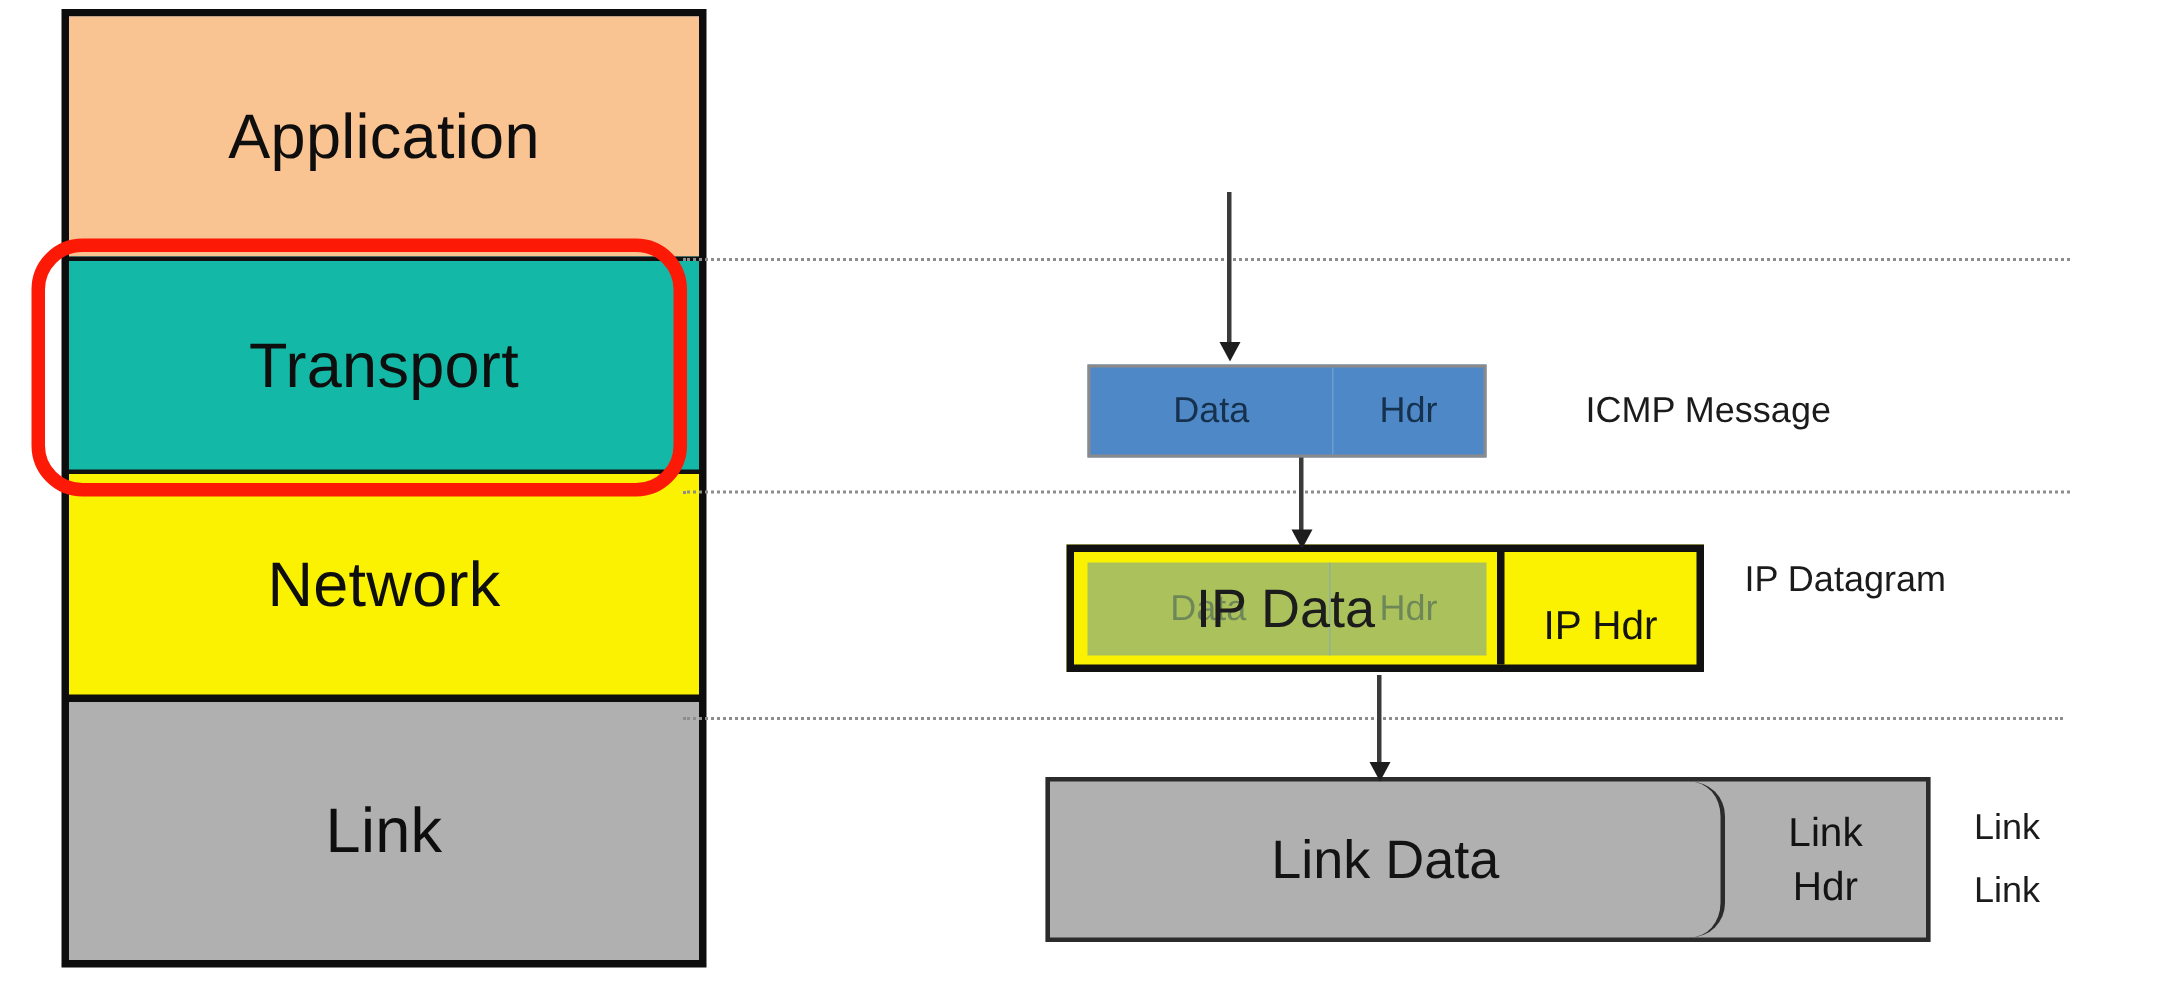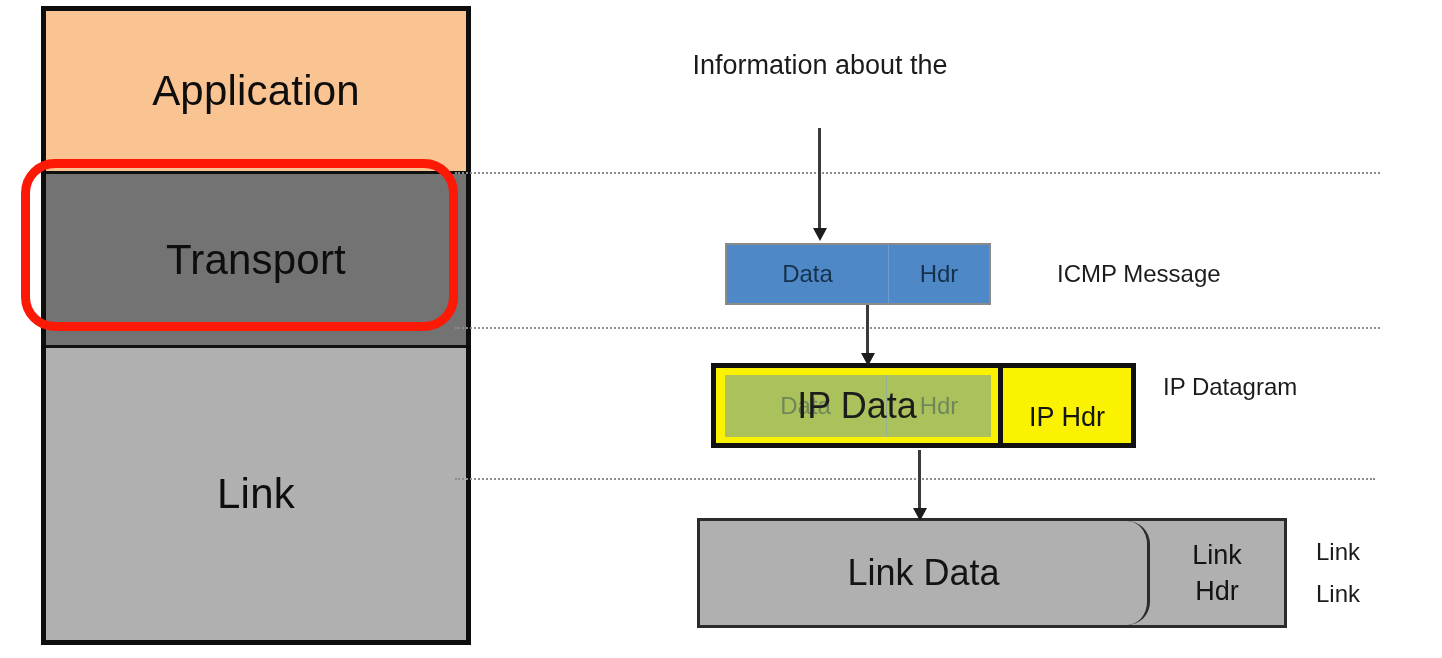--- a/index.html
+++ b/index.html
@@ -37,21 +37,21 @@
     position: relative;
   }
   .stack-layer-label {
     font-size: 42px;
     font-weight: 400;
     letter-spacing: 0.2px;
     color: #0e0e0e;
     white-space: nowrap;
   }
   .layer-app      { height: 160px; background: #FAC392; }
-  .layer-transport{ height: 177px; background: #737373;
+  .layer-transport{ height: 145px; background: #14b8a6;
                     border-top: 3px solid #111; border-bottom: 3px solid #111; }
   .layer-network  { height: 152px; background: #FAF200;
                     border-bottom: 5px solid #0d0d0d; }
   .layer-link     { flex: 1 1 auto; background: #B0B0B0; }
 
   
   #transport-highlight {
     position: absolute;
     left: 21px;
     top: 159px;
@@ -254,33 +254,35 @@
 </head>
 <body>
 
 <div id="protocol-stack">
   <div class="stack-layer layer-app">
     <span class="stack-layer-label">Application</span>
   </div>
   <div class="stack-layer layer-transport">
     <span class="stack-layer-label">Transport</span>
   </div>
+  <div class="stack-layer layer-network">
+    <span class="stack-layer-label">Network</span>
+  </div>
   <div class="stack-layer layer-link">
     <span class="stack-layer-label">Link</span>
   </div>
 </div>
 
 <div id="transport-highlight"></div>
 
 <div class="guide-line" id="guide-line-1"></div>
 <div class="guide-line" id="guide-line-2"></div>
 <div class="guide-line" id="guide-line-3"></div>
 
 <div id="annotation-text">
-  <div>Information about the</div>
 </div>
 
 <div class="arrow" id="arrow-annotation">
   <div class="arrow-shaft"></div>
   <div class="arrow-head"></div>
 </div>
 
 <div id="icmp-block">
   <div class="cell" id="icmp-data-cell">Data</div>
   <div class="cell" id="icmp-hdr-cell">Hdr</div>

